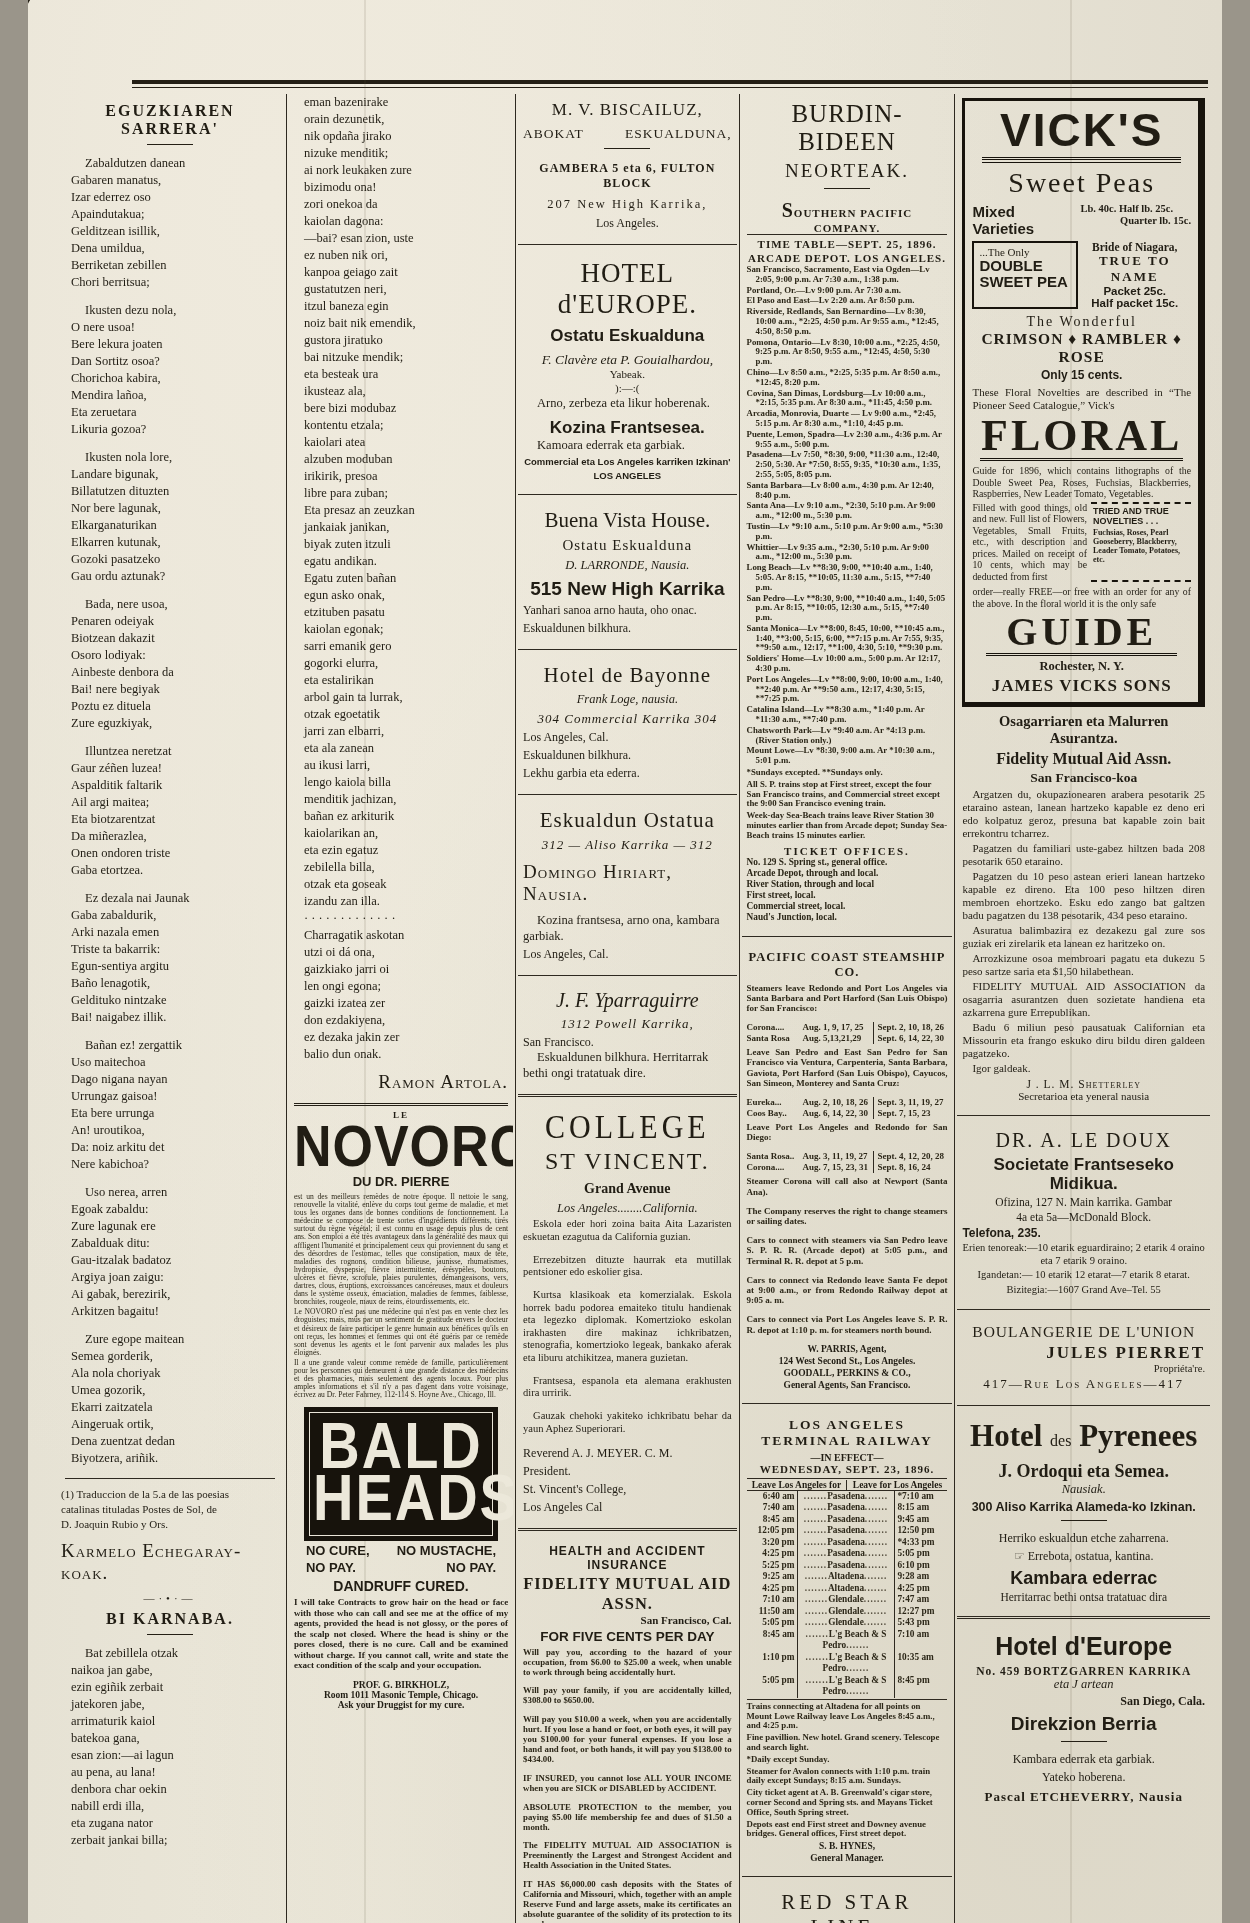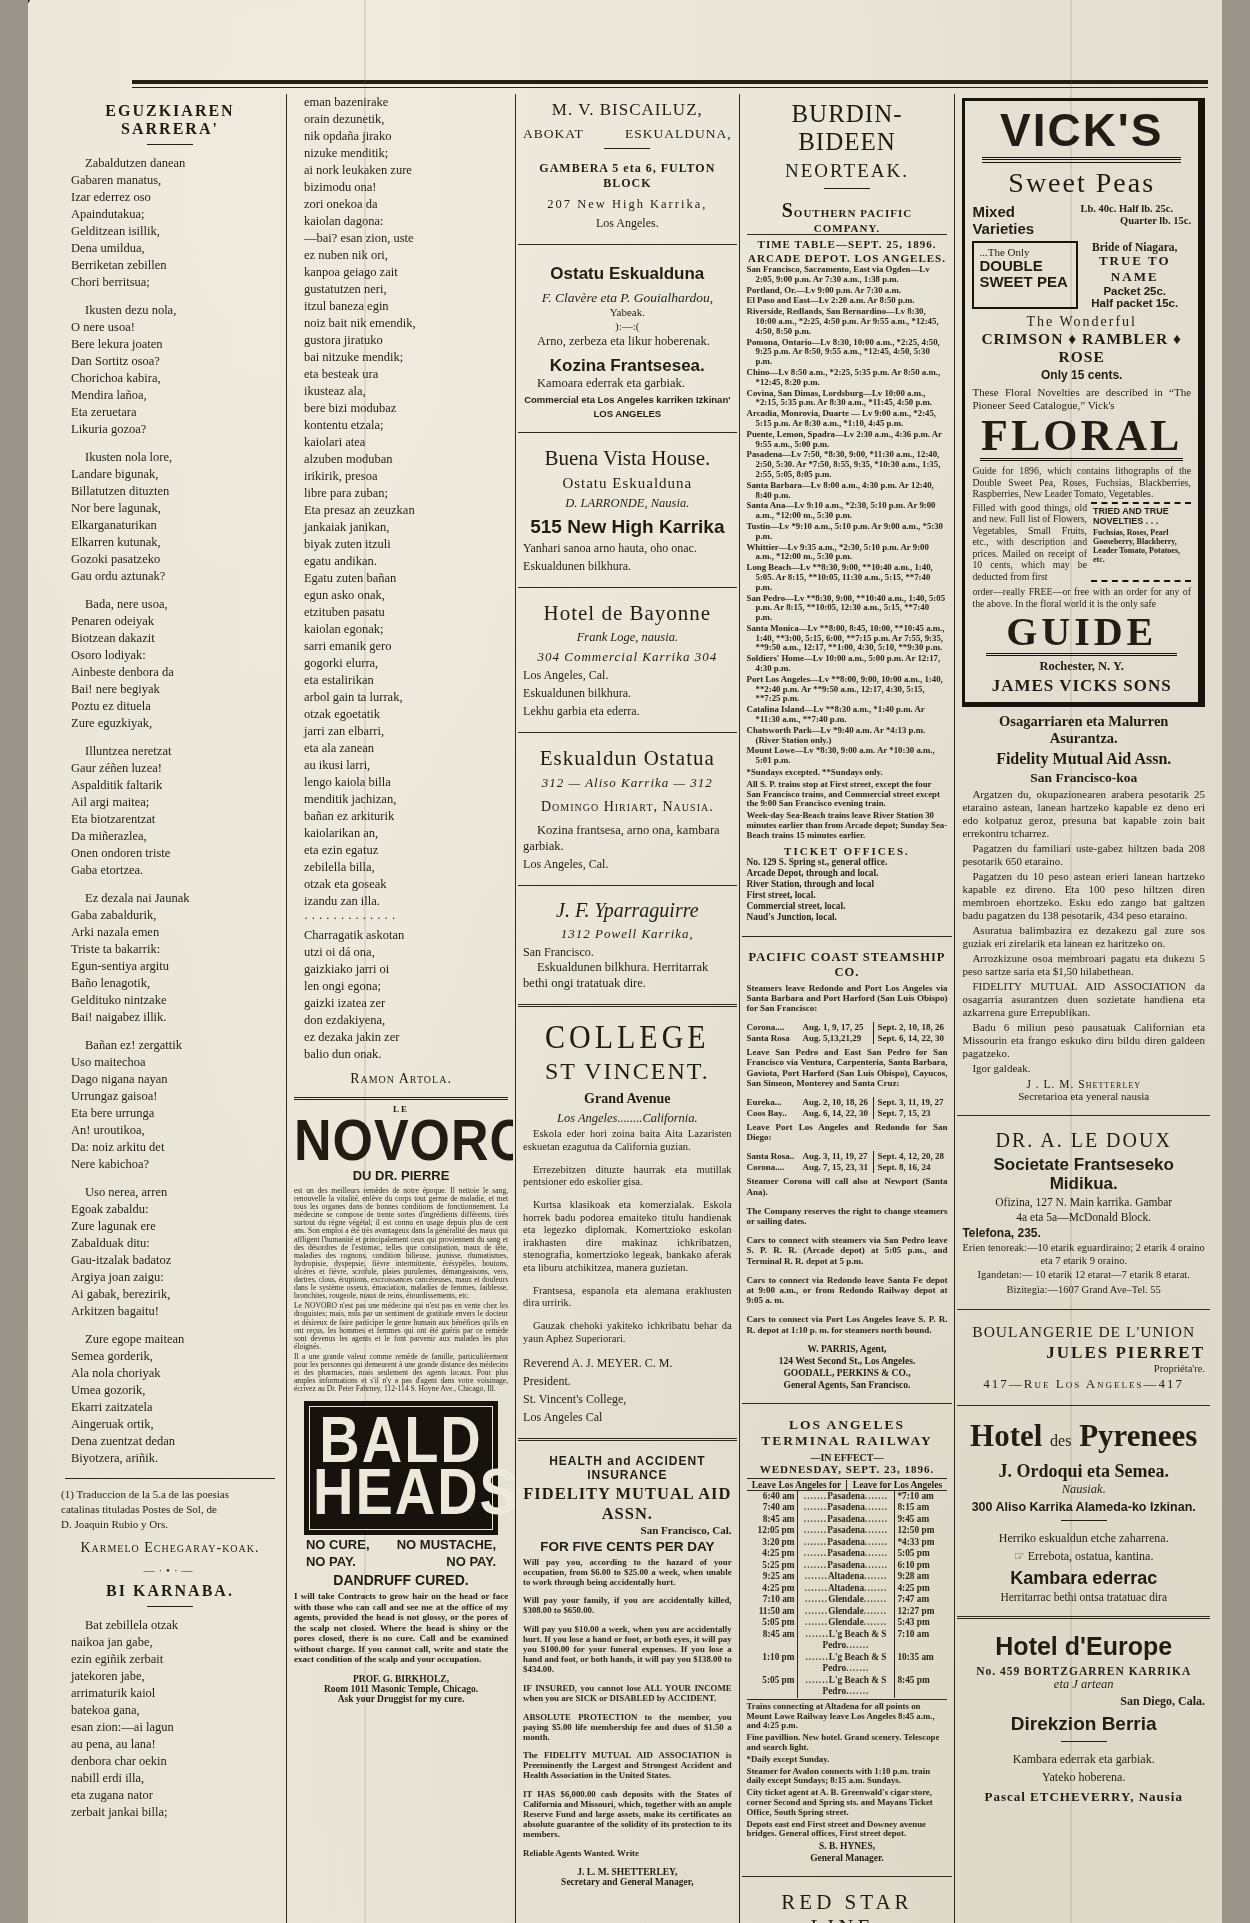--- a/index.html
+++ b/index.html
@@ -21,21 +21,21 @@
   .hr{border:0;border-top:1px solid #2e2920;margin:7px -5px;}
   .hr2{border:0;border-top:3px double #2e2920;margin:7px -5px;}
   .trule{width:46px;border-top:1.5px solid #241f15;margin:6px auto 10px auto;}
   
   .poem-title{font-size:16px;letter-spacing:2px;text-align:center;margin-top:8px;}
   .stanza{margin-bottom:11px;}
   .pl{font-size:12.5px;line-height:17px;padding-left:10px;white-space:nowrap;}
   .stanza .pl:first-child{padding-left:24px;}
   .fnrule{border-top:1px solid #2e2920;margin:10px 4px 8px 4px;}
   .fnl{font-size:11px;line-height:15px;}
-  .sig{font-variant:small-caps;font-size:14px;text-align:center;margin:8px 0;letter-spacing:1px;}
+  .sig{font-variant:small-caps;font-size:19px;margin:8px 0;letter-spacing:1px;}
   .orn{text-align:center;font-size:11px;letter-spacing:4px;margin:6px 0;}
   .poem2-title{font-size:16px;letter-spacing:2px;text-align:center;margin-top:6px;}
   
   .novoro{margin-top:10px;border-top:3px double #241f15;padding-top:4px;}
   .nv-lead{font-size:9px;text-align:center;letter-spacing:2px;font-weight:bold;}
   .nv-title{font-family:"Liberation Sans",sans-serif;font-weight:bold;font-size:52px;letter-spacing:1px;text-align:center;line-height:52px;transform:scaleY(1.1);}
   .nv-sub{font-family:"Liberation Sans",sans-serif;font-weight:bold;font-size:13px;text-align:center;margin:2px 0 4px 0;}
   .nv-p{font-size:7.6px;line-height:8.1px;text-align:justify;margin:0 0 2px 0;color:#2c2718;}
   .bald{margin-top:8px;}
   .bald-box{background:#17130c;border:3px solid #17130c;outline:1px solid #e9e5d8;outline-offset:-6px;padding:10px 6px 14px 6px;margin:0 10px;}
@@ -404,20 +404,21 @@
           <span>ABOKAT</span>
           <span>ESKUALDUNA,</span>
         </div>
         <div class="trule"></div>
         <div class="bis-l3">GAMBERA 5 eta 6, FULTON BLOCK</div>
         <div class="bis-l4">207   New   High   Karrika,</div>
         <div class="bis-l5">Los Angeles.</div>
       </div>
       <hr class="hr">
       <div class="sec">
+        <div class="he-title">HOTEL d'EUROPE.</div>
         <div class="he-sub">Ostatu Eskualduna</div>
         <div class="he-own">F. Clavère eta P. Gouialhardou,</div>
         <div class="he-own2">Yabeak.</div>
         <div class="he-orn">):—:(</div>
         <div class="bodytxt ind">Arno, zerbeza eta likur hoberenak.</div>
         <div class="koz">Kozina Frantsesea.</div>
         <div class="bodytxt ind">Kamoara ederrak eta garbiak.</div>
         <div class="tiny-bold">Commercial eta Los Angeles karriken Izkinan'</div>
         <div class="tiny-bold">LOS ANGELES</div>
       </div>

